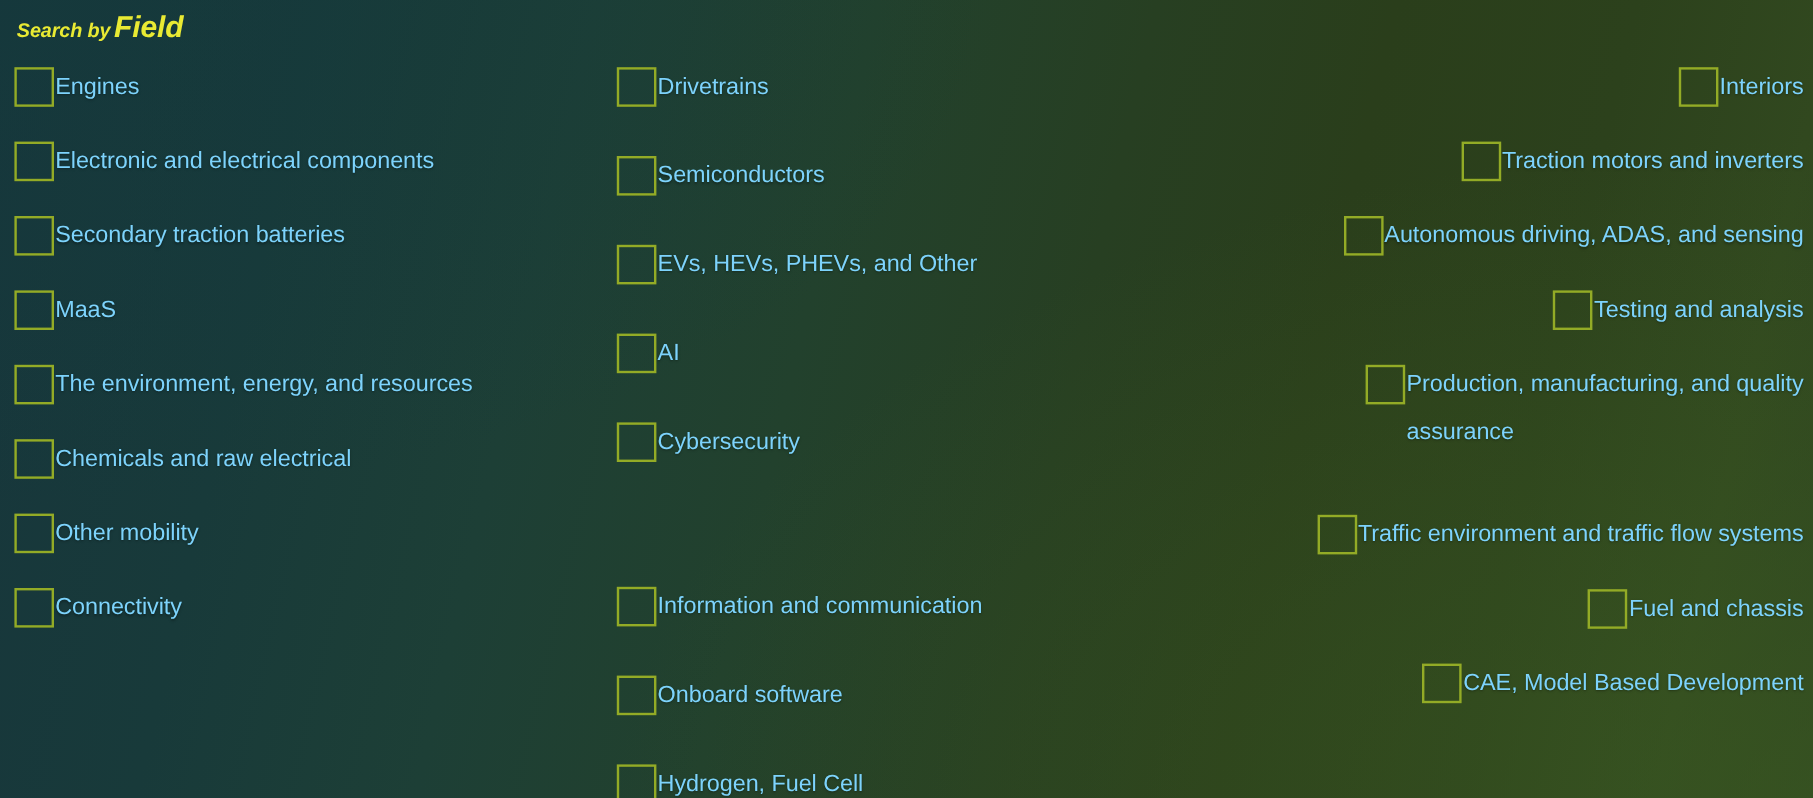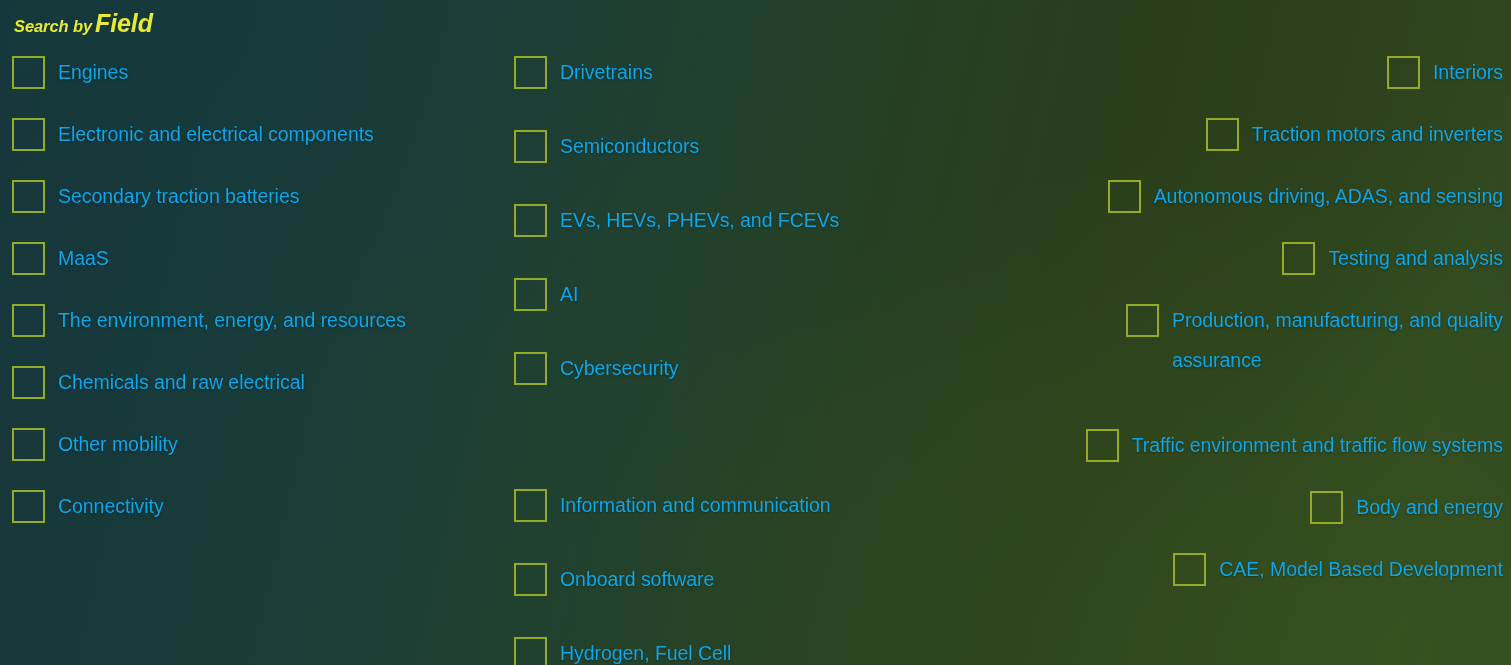--- a/index.html
+++ b/index.html
@@ -108,22 +108,22 @@
     flex: 0 0 auto;
     width: 33px;
     height: 33px;
     border: 2px solid #93ab26;
     background: transparent;
     margin-top: 0px;
     cursor: pointer;
   }
 
   .check-label {
-    margin-left: 13px;
-    color: #0ea5e9;
+    margin-left: 1px;
+    color: #7dd3fc;
     font-size: 19.5px;
     line-height: 33px;
     letter-spacing: -0.05px;
     white-space: pre-line;
     text-shadow: 0 1px 2px rgba(0,0,0,0.35);
     cursor: pointer;
   }
   .check-row.tall .check-label {
     line-height: 33px;
     white-space: normal;
@@ -184,21 +184,21 @@
         <div class="check-row">
           <span class="checkbox" role="checkbox" aria-checked="false"></span>
           <span class="check-label">Drivetrains</span>
         </div>
         <div class="check-row">
           <span class="checkbox" role="checkbox" aria-checked="false"></span>
           <span class="check-label">Semiconductors</span>
         </div>
         <div class="check-row">
           <span class="checkbox" role="checkbox" aria-checked="false"></span>
-          <span class="check-label">EVs, HEVs, PHEVs, and FCEVs</span>
+          <span class="check-label">EVs, HEVs, PHEVs, and Other</span>
         </div>
         <div class="check-row">
           <span class="checkbox" role="checkbox" aria-checked="false"></span>
           <span class="check-label">AI</span>
         </div>
         <div class="check-row tall">
           <span class="checkbox" role="checkbox" aria-checked="false"></span>
           <span class="check-label">Cybersecurity</span>
         </div>
         <div class="check-row">
@@ -234,21 +234,21 @@
         <div class="check-row tall">
           <span class="checkbox" role="checkbox" aria-checked="false"></span>
           <span class="check-label"><span>Production, manufacturing, and quality</span><span class="ln2">assurance</span></span>
         </div>
         <div class="check-row">
           <span class="checkbox" role="checkbox" aria-checked="false"></span>
           <span class="check-label">Traffic environment and traffic flow systems</span>
         </div>
         <div class="check-row">
           <span class="checkbox" role="checkbox" aria-checked="false"></span>
-          <span class="check-label">Body and energy</span>
+          <span class="check-label">Fuel and chassis</span>
         </div>
         <div class="check-row">
           <span class="checkbox" role="checkbox" aria-checked="false"></span>
           <span class="check-label">CAE, Model Based Development</span>
         </div>
       </div>
   </div>
 
 </div>
 

